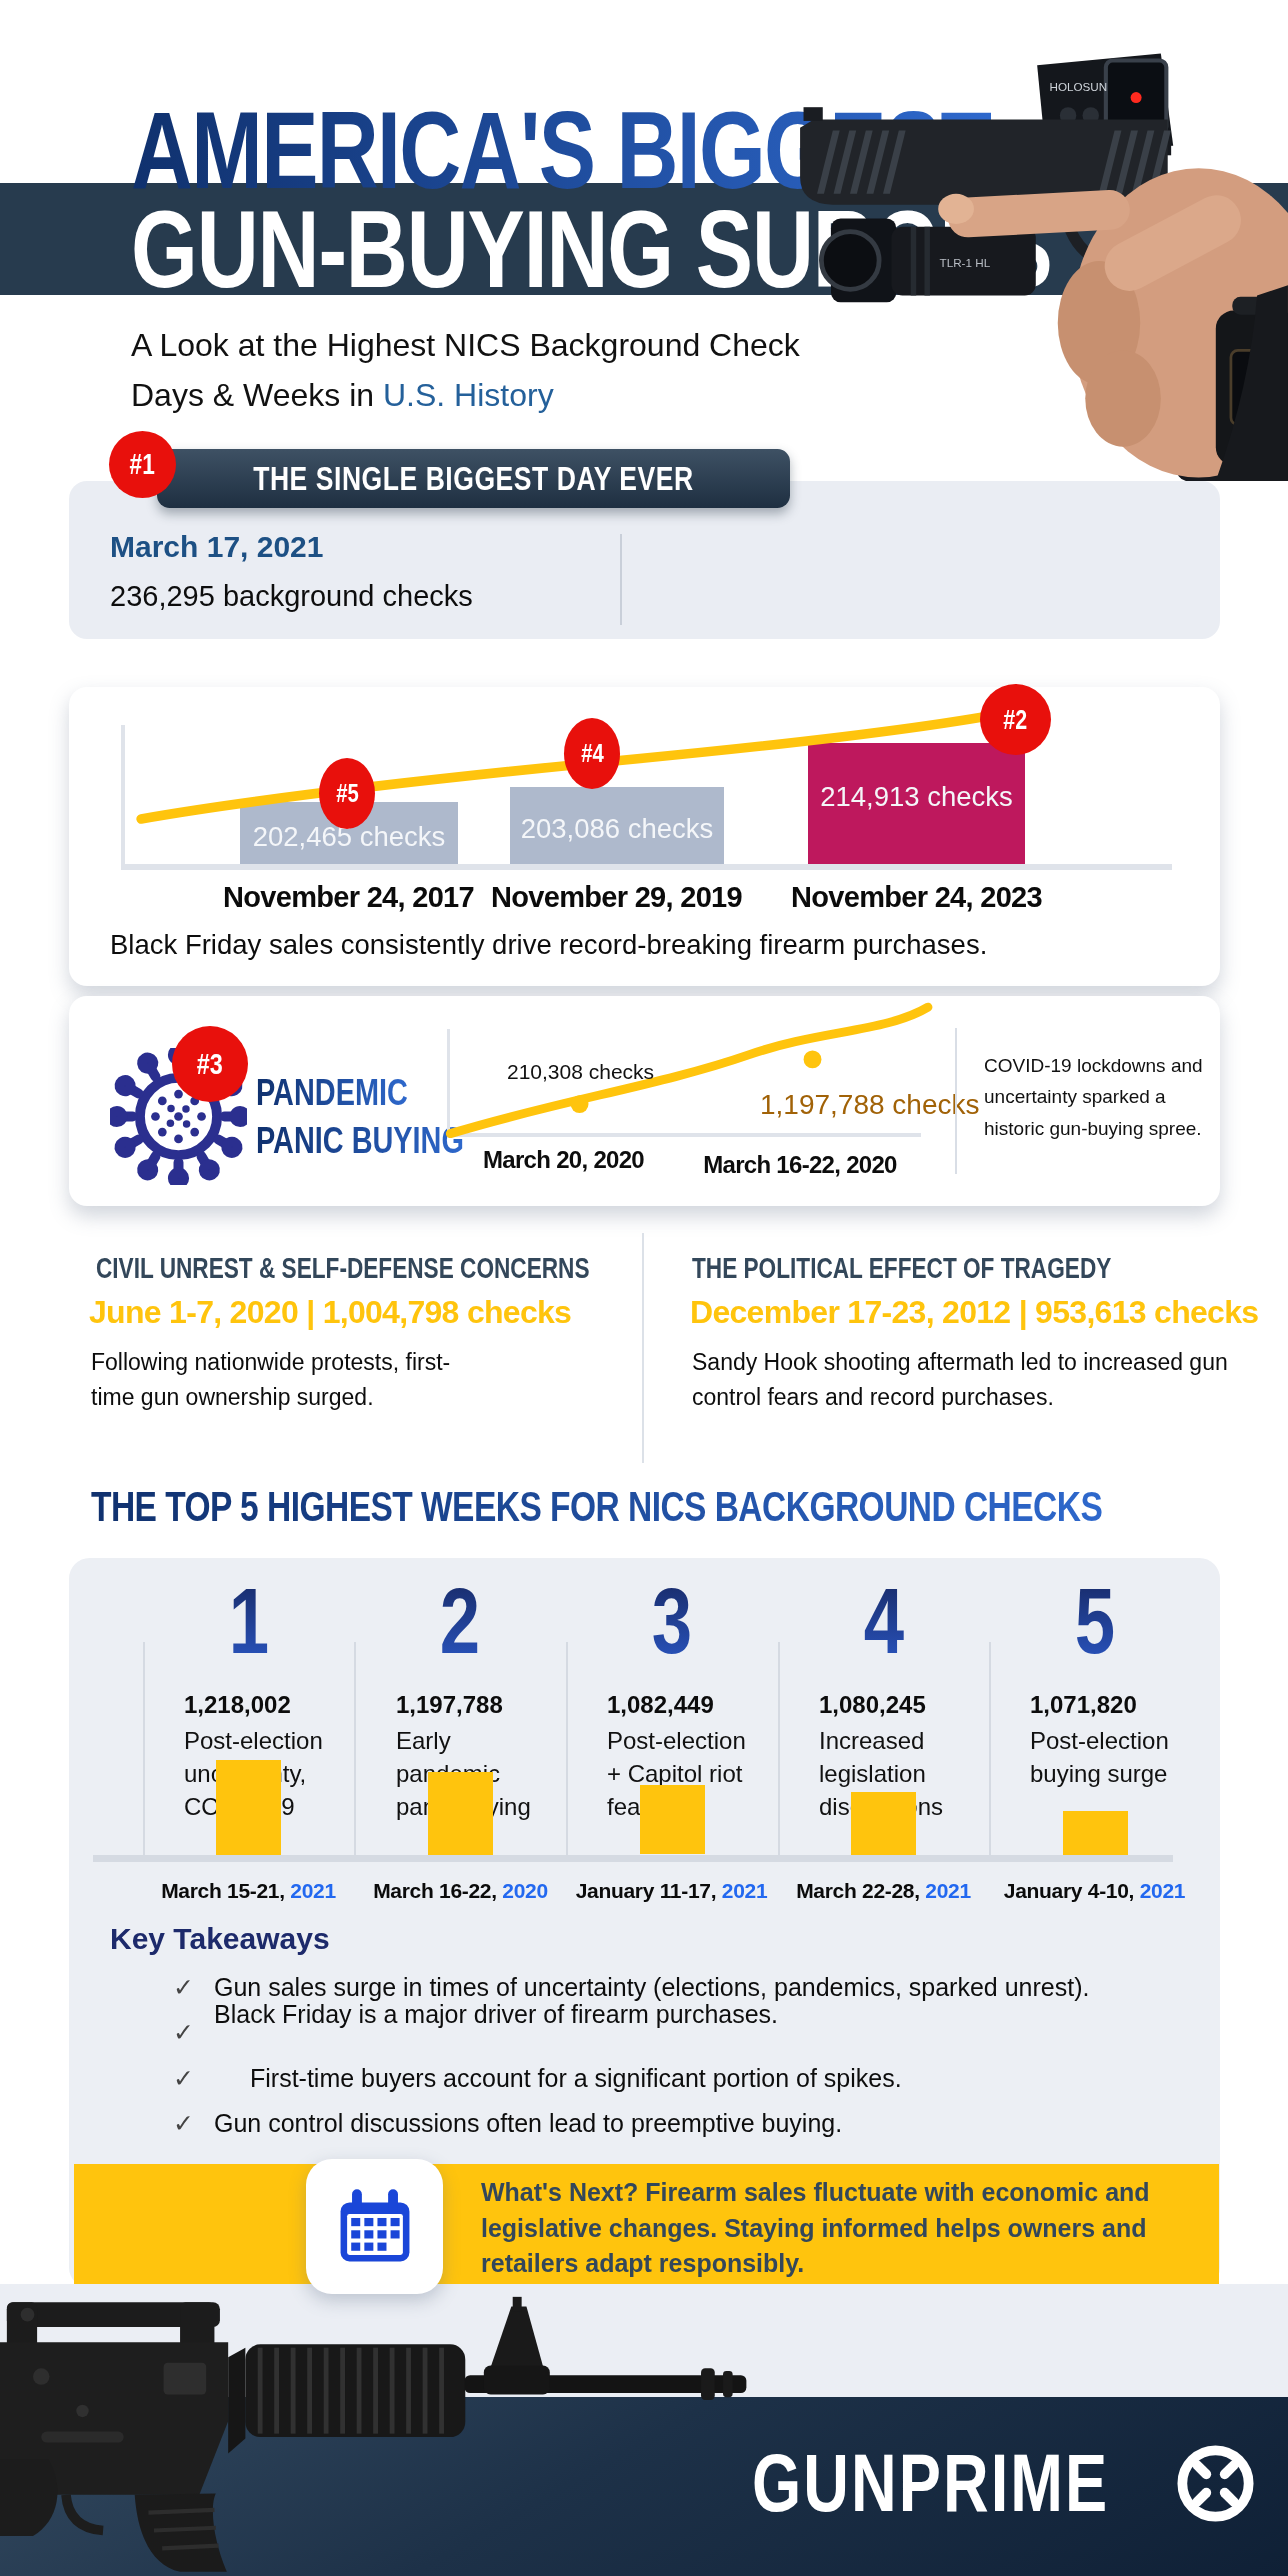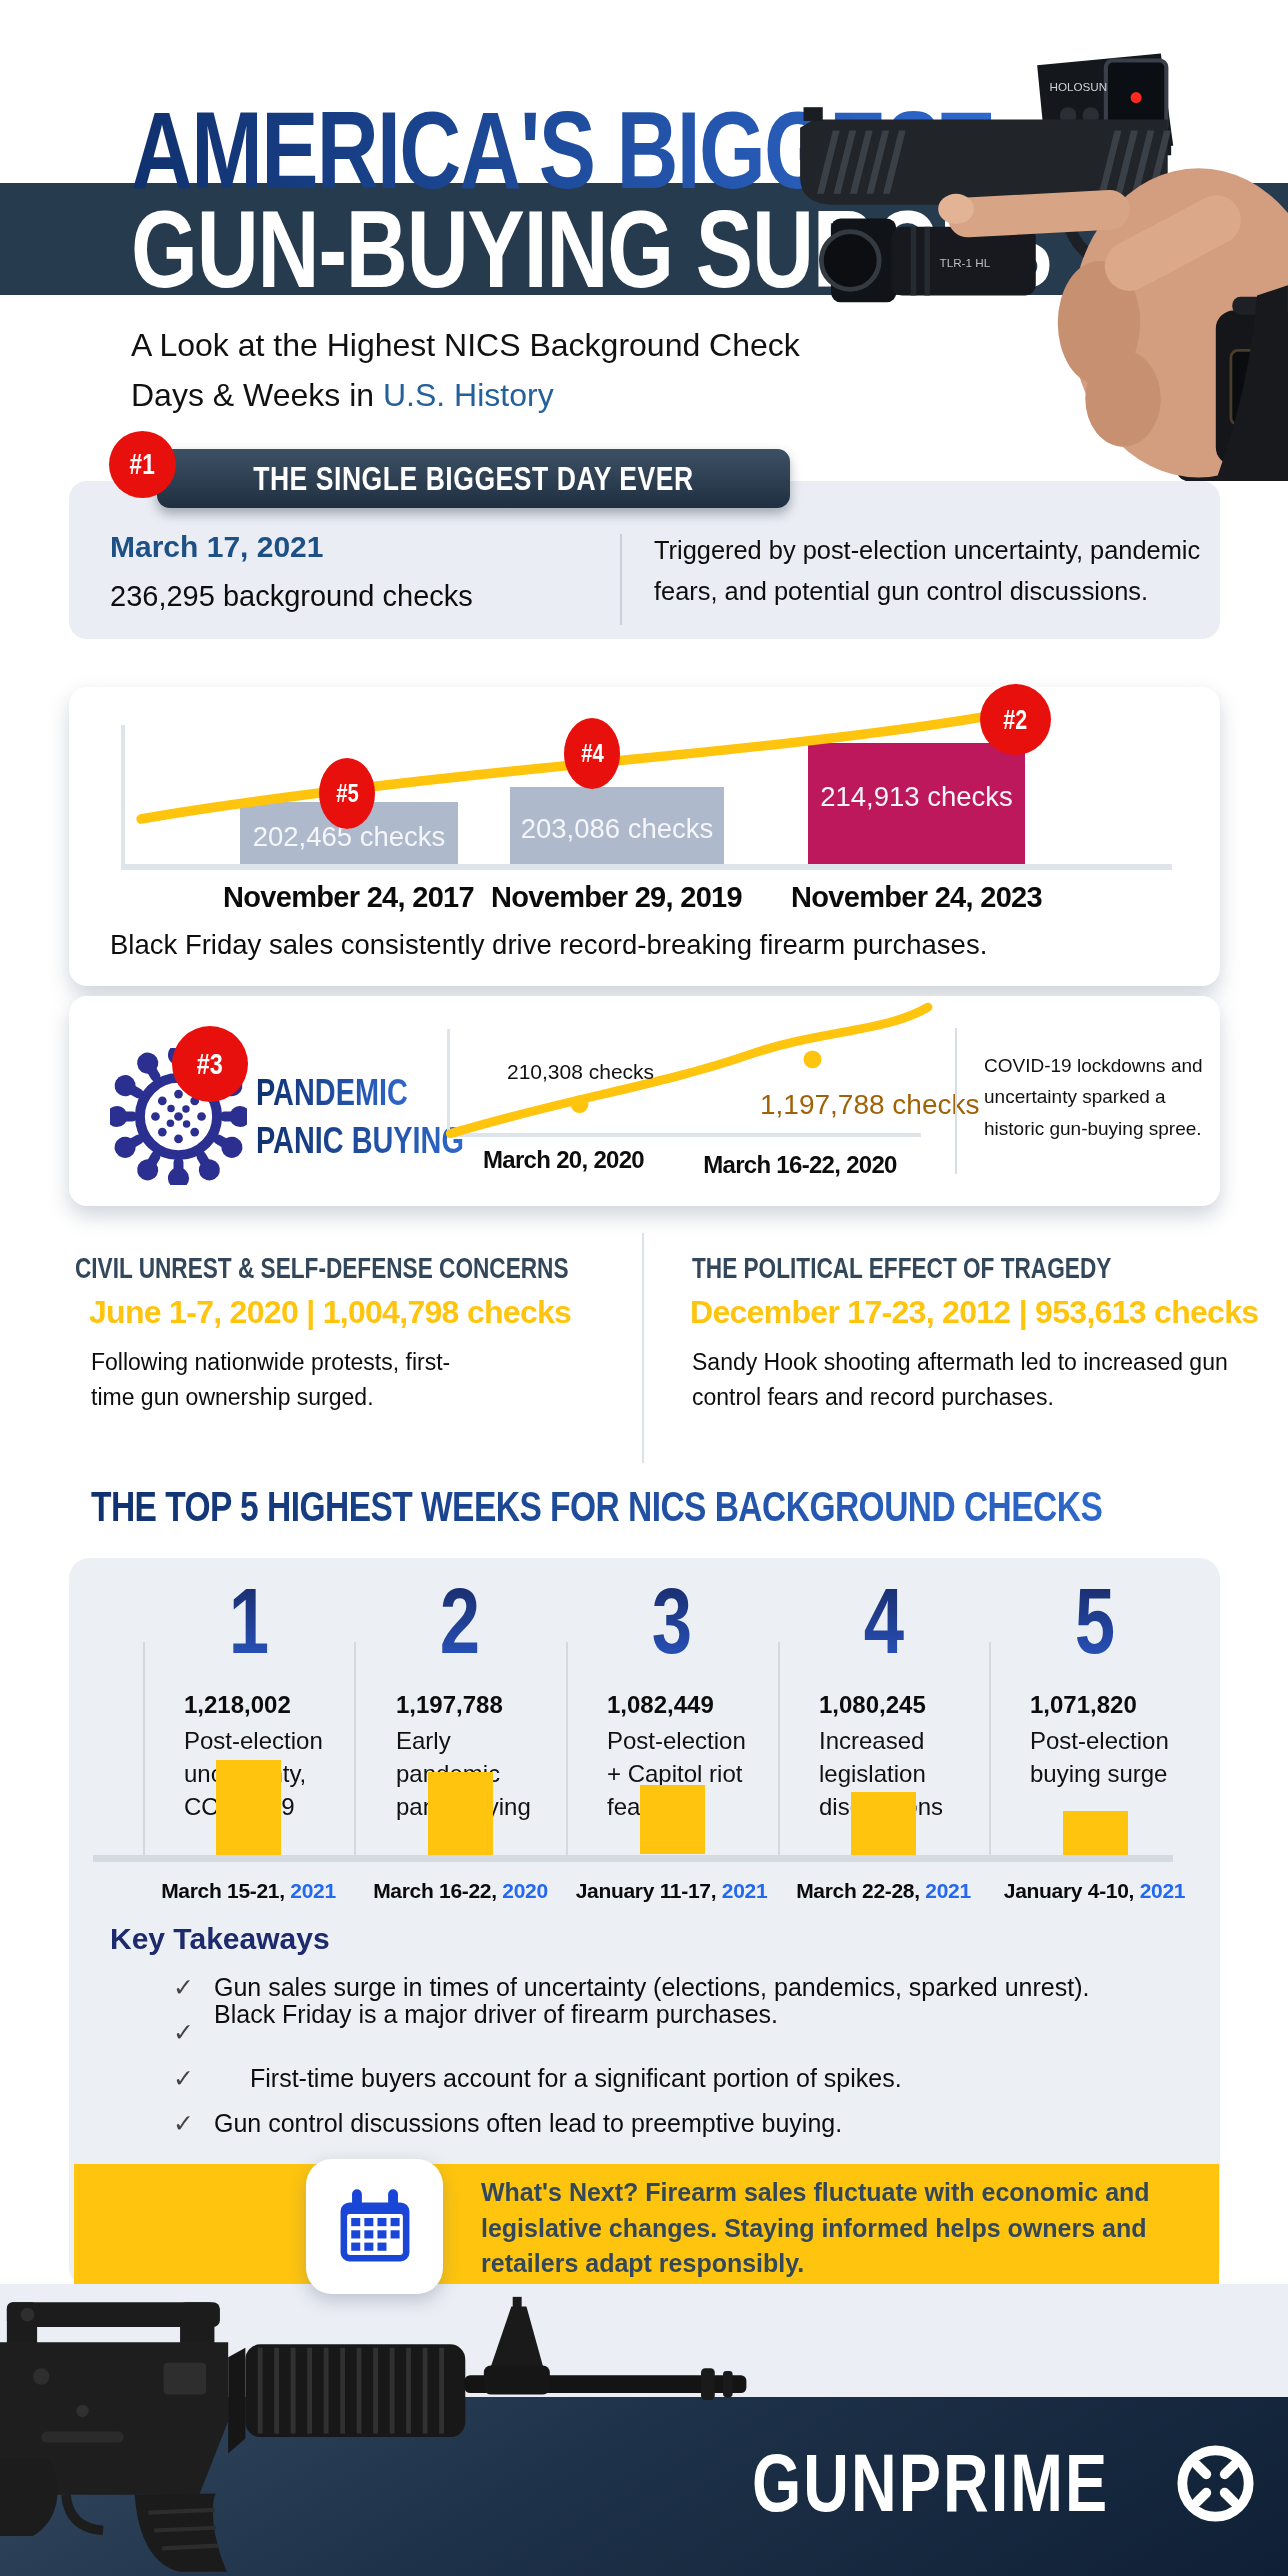--- a/index.html
+++ b/index.html
@@ -110,21 +110,20 @@
   <div class="abs graycard" style="left:69px;top:481px;width:1151px;height:158px;"></div>
   <div class="abs pill" style="left:157px;top:449px;width:633px;height:59px;justify-content:center;z-index:2;">
     <span class="condc" style="color:#fff;font-size:34px;font-weight:800;letter-spacing:0.7px;">THE SINGLE BIGGEST DAY EVER</span>
   </div>
   <div class="abs badge" style="left:109px;top:431px;width:67px;height:67px;z-index:3;">
     <span class="condc" style="font-size:29px;">#1</span>
   </div>
   <div class="abs" style="left:110px;top:530px;font-size:30px;font-weight:800;color:#1D5084;">March 17, 2021</div>
   <div class="abs" style="left:110px;top:580px;font-size:29px;color:#0d0d0d;">236,295 background checks</div>
   <div class="abs" style="left:620px;top:534px;width:2.1px;height:91px;background:#C9CFD9;"></div>
-  <div class="abs" style="left:654px;top:530px;width:550px;font-size:25.4px;line-height:1.6;color:#0d0d0d;">Triggered by post-election uncertainty, pandemic fears, and potential gun control discussions.</div>
 
   <div class="abs whitecard" style="left:69px;top:687px;width:1151px;height:299px;"></div>
 
   <div class="abs" style="left:121px;top:725px;width:4.1px;height:144px;background:#DFE3EA;"></div>
   <div class="abs" style="left:121px;top:864px;width:1051px;height:5.5px;background:#DFE3EA;"></div>
 
   <div class="abs" style="left:240px;top:802px;width:218px;height:62px;background:#AEB9CC;">
     <span class="bar-label" style="margin-top:19px;">202,465 checks</span>
   </div>
   <div class="abs" style="left:510px;top:787px;width:214px;height:77px;background:#AEB9CC;">
@@ -244,21 +243,21 @@
   </svg>
 
   <div class="abs" style="left:507px;top:1060px;font-size:21px;color:#111;">210,308 checks</div>
   <div class="abs" style="left:760px;top:1089px;font-size:28px;color:#a16207;">1,197,788 checks</div>
   <div class="abs" style="left:450px;top:1146px;width:227px;text-align:center;font-size:24px;font-weight:800;letter-spacing:-0.7px;">March 20, 2020</div>
   <div class="abs" style="left:683px;top:1151px;width:234px;text-align:center;font-size:24px;font-weight:800;letter-spacing:-0.7px;">March 16-22, 2020</div>
 
   <div class="abs" style="left:955px;top:1028px;width:2.1px;height:146px;background:#D9DEE6;"></div>
   <div class="abs" style="left:984px;top:1050px;width:237px;font-size:19px;line-height:1.65;color:#111;">COVID-19 lockdowns and uncertainty sparked a historic gun-buying spree.</div>
 
-  <div class="abs" style="left:75px;top:1252px;">
+  <div class="abs" style="left:96px;top:1252px;">
     <span class="cond colhead">CIVIL UNREST &amp; SELF-DEFENSE CONCERNS</span>
   </div>
   <div class="abs colstat" style="left:89px;top:1294px;">June 1-7, 2020 | 1,004,798 checks</div>
   <div class="abs colbody" style="left:91px;top:1345px;width:385px;">Following nationwide protests, first-time gun ownership surged.</div>
 
   <div class="abs" style="left:642px;top:1233px;width:2.1px;height:230px;background:#DCE1E8;"></div>
 
   <div class="abs" style="left:692px;top:1252px;">
     <span class="cond colhead">THE POLITICAL EFFECT OF TRAGEDY</span>
   </div>

